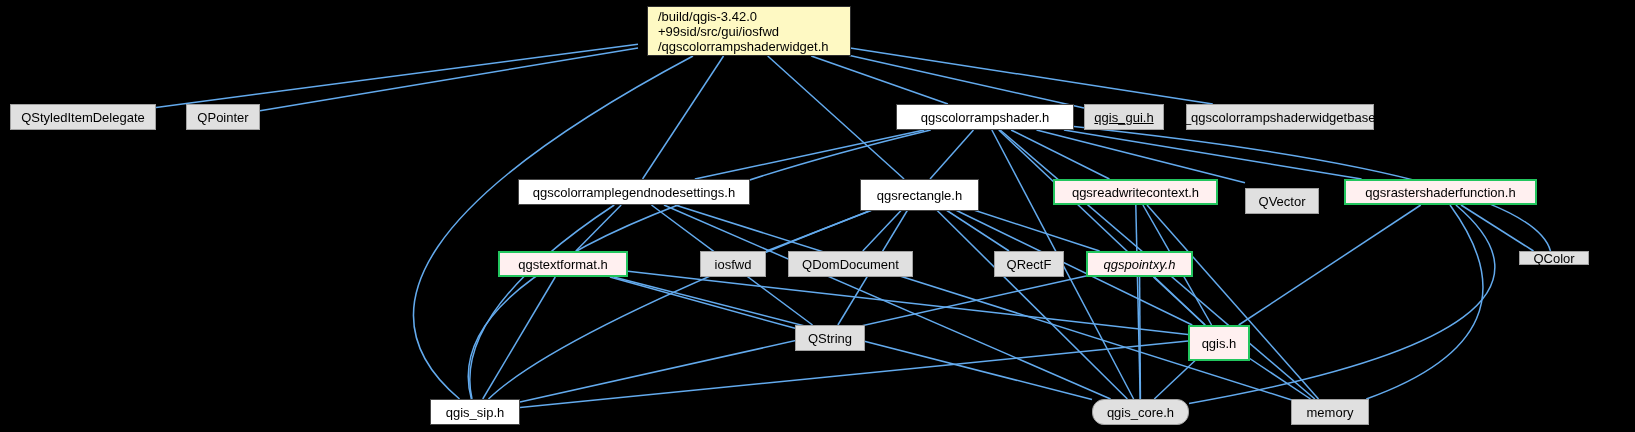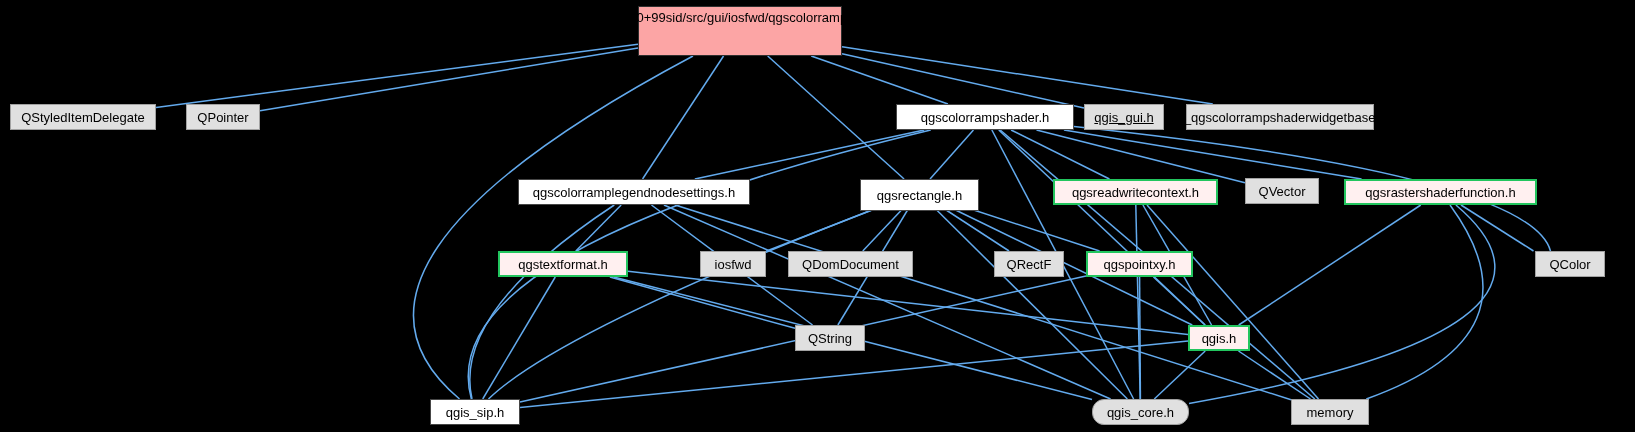--- a/index.html
+++ b/index.html
@@ -2,22 +2,22 @@
 <html><head>
 <meta charset="utf-8">
 <style>
   html,body{margin:0;padding:0;background:#000;}
   #stage{position:relative;width:1635px;height:432px;background:#000;overflow:hidden;
          font-family:"Liberation Sans",sans-serif;}
   #edges{position:absolute;left:0;top:0;z-index:0;}
   #edges path{fill:none;stroke-width:1.5px;}
   .node{position:absolute;z-index:1;display:flex;align-items:center;justify-content:center;
         box-sizing:border-box;font-size:13px;color:#000;white-space:nowrap;cursor:default;}
-  .t-main{background:#fca5a5;border:1px solid #2e2e2e;
-          align-items:flex-start;justify-content:center;padding:3px 10px;line-height:15px;}
+  .t-main{background:#fef9c3;border:1px solid #2e2e2e;flex-direction:column;
+          align-items:flex-start;justify-content:center;padding:3px 10px;line-height:15px;margin-left:9px;}
   .t-project{background:#ffffff;border:1px solid #464646;}
   .t-external{background:#e0e0e0;border:1px solid #a2a2a2;}
   .t-truncated{background:#fff0f0;border:2px solid #22c55e;}
 </style>
 </head>
 <body>
 
 <div id="stage">
   <svg id="edges" width="1635" height="432">
     <defs>
@@ -99,48 +99,48 @@
       </div>
       <div class="node t-project" style="left: 518px; top: 179px; width: 232px; height: 26px;">
         <span>qgscolorramplegendnodesettings.h</span>
       </div>
       <div class="node t-project" style="left: 860px; top: 179px; width: 119px; height: 32px;">
         <span>qgsrectangle.h</span>
       </div>
       <div class="node t-truncated" style="left: 1053px; top: 179px; width: 165px; height: 26px;">
         <span>qgsreadwritecontext.h</span>
       </div>
-      <div class="node t-external" style="left: 1245px; top: 178px; width: 74px; height: 26px;">
+      <div class="node t-external" style="left: 1245px; top: 188px; width: 74px; height: 26px;">
         <span>QVector</span>
       </div>
       <div class="node t-truncated" style="left: 1344px; top: 179px; width: 193px; height: 26px;">
         <span>qgsrastershaderfunction.h</span>
       </div>
       <div class="node t-truncated" style="left: 498px; top: 251px; width: 130px; height: 26px;">
         <span>qgstextformat.h</span>
       </div>
       <div class="node t-external" style="left: 700px; top: 251px; width: 66px; height: 26px;">
         <span>iosfwd</span>
       </div>
       <div class="node t-external" style="left: 788px; top: 251px; width: 125px; height: 26px;">
         <span>QDomDocument</span>
       </div>
       <div class="node t-external" style="left: 994px; top: 251px; width: 70px; height: 26px;">
         <span>QRectF</span>
       </div>
-      <div class="node t-truncated" style="left: 1086px; top: 251px; width: 107px; height: 26px;">
+      <div class="node t-truncated" style="left: 1086px; top: 251px; width: 107px; height: 26px; font-style: italic;">
         <span>qgspointxy.h</span>
       </div>
-      <div class="node t-external" style="left: 1519px; top: 251px; width: 70px; height: 26px; margin-left: 16px;">
+      <div class="node t-external" style="left: 1519px; top: 251px; width: 70px; height: 14px;">
         <span>QColor</span>
       </div>
       <div class="node t-external" style="left: 795px; top: 325px; width: 70px; height: 26px;">
         <span>QString</span>
       </div>
-      <div class="node t-truncated" style="left: 1188px; top: 325px; width: 62px; height: 26px;">
+      <div class="node t-truncated" style="left: 1188px; top: 325px; width: 62px; height: 36px;">
         <span>qgis.h</span>
       </div>
       <div class="node t-project" style="left: 430px; top: 399px; width: 90px; height: 26px;">
         <span>qgis_sip.h</span>
       </div>
       <div class="node t-external" style="left: 1092px; top: 399px; width: 97px; height: 26px; border-radius: 12px;">
         <span>qgis_core.h</span>
       </div>
       <div class="node t-external" style="left: 1291px; top: 399px; width: 78px; height: 26px;">
         <span>memory</span>

